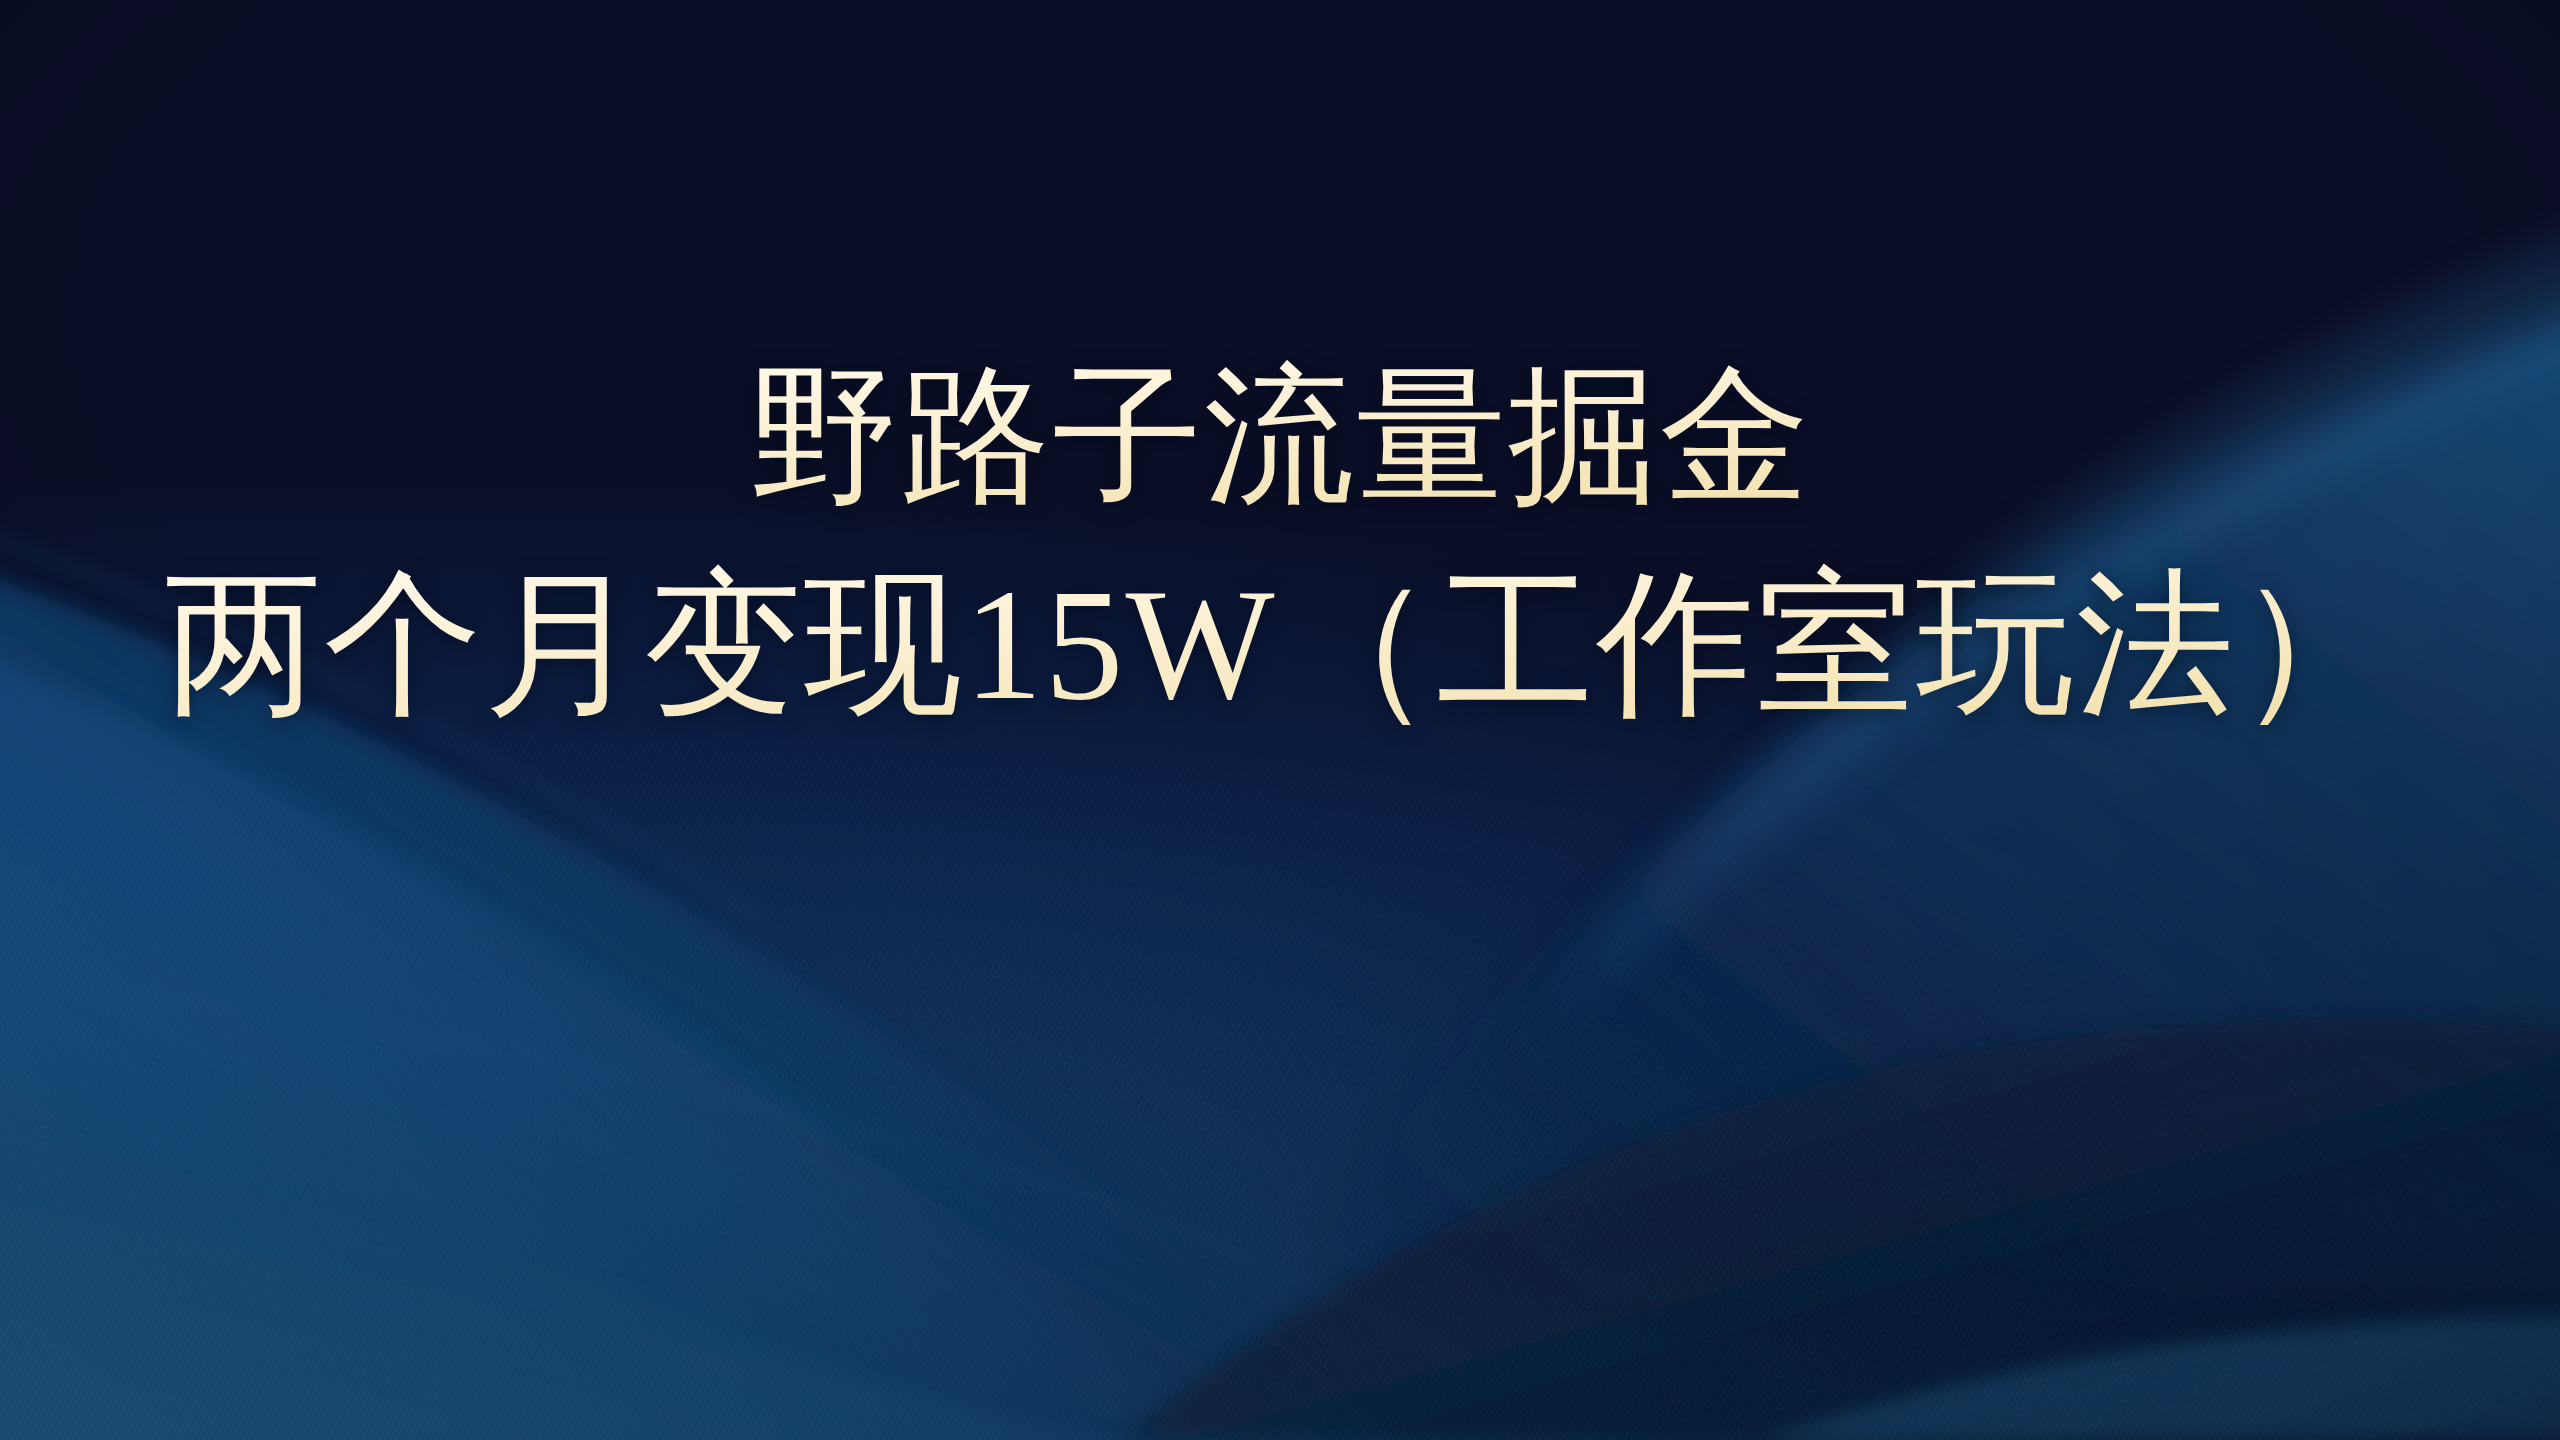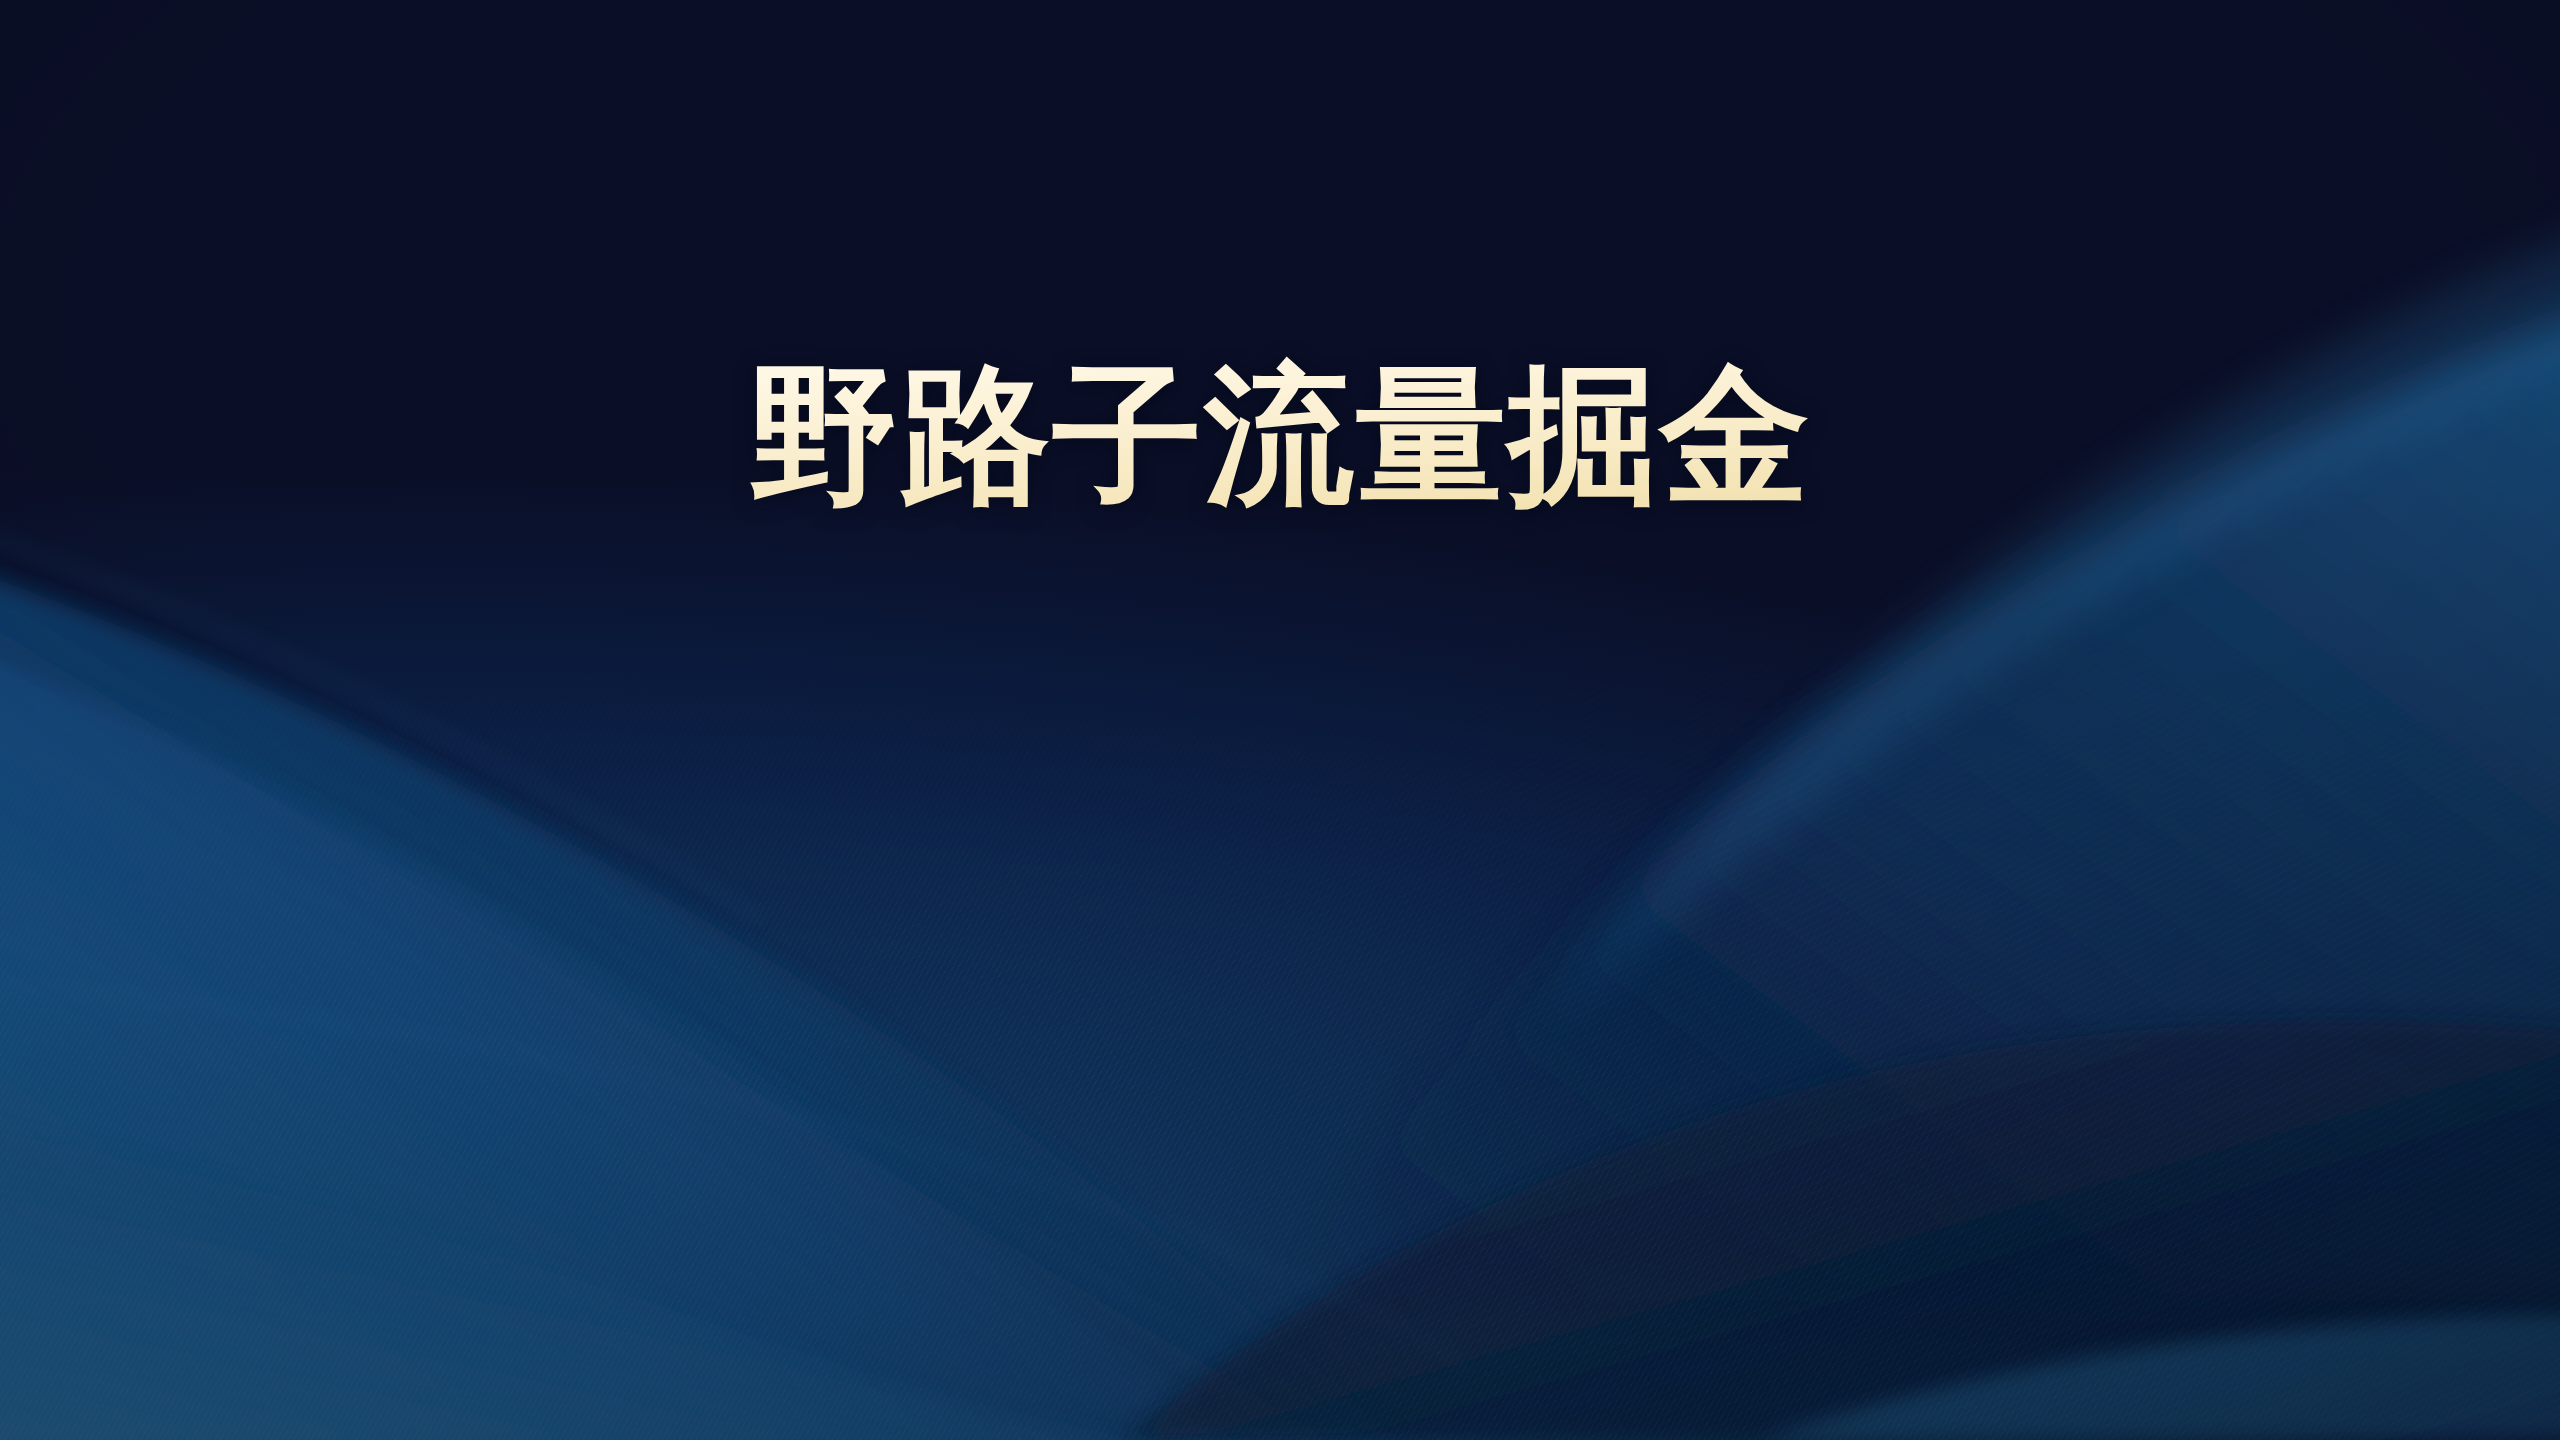--- a/index.html
+++ b/index.html
@@ -59,21 +59,21 @@
   .headline{
     position:absolute;
     left:0;right:0;
     top:352px;
     text-align:center;
     z-index:5;
   }
   .line{
     display:block;
     white-space:nowrap;
-    font-weight:700;
+    font-weight:400;
     letter-spacing:.012em;
     background-image:linear-gradient(177deg,#fffdf4 0%,#fdf4dd 30%,#f7e9c2 62%,#eeda9f 100%);
     -webkit-background-clip:text;
             background-clip:text;
     color:transparent;
     -webkit-text-fill-color:transparent;
     filter:drop-shadow(0 3px 10px rgba(2,6,20,.55));
   }
   .line-1{font-size:150px;line-height:1.12;}
   .line-2{font-size:152px;line-height:1.62;}
@@ -141,15 +141,16 @@
       <path d="M -60,520 C 220,612 520,760 760,920" stroke="#3e8dc4" stroke-width="4" fill="none" opacity="0.22" filter="url(#soft1)"></path>
     </svg>
   </div>
 
   <div class="striation"></div>
   <div class="striation2"></div>
   <div class="vignette"></div>
 
   <div class="headline">
     <span class="line line-1">野路子流量掘金</span>
+    <span class="line line-3">两个月变现15W（工作室玩法）</span>
   </div>
 
 </div>
 
 </body></html>

